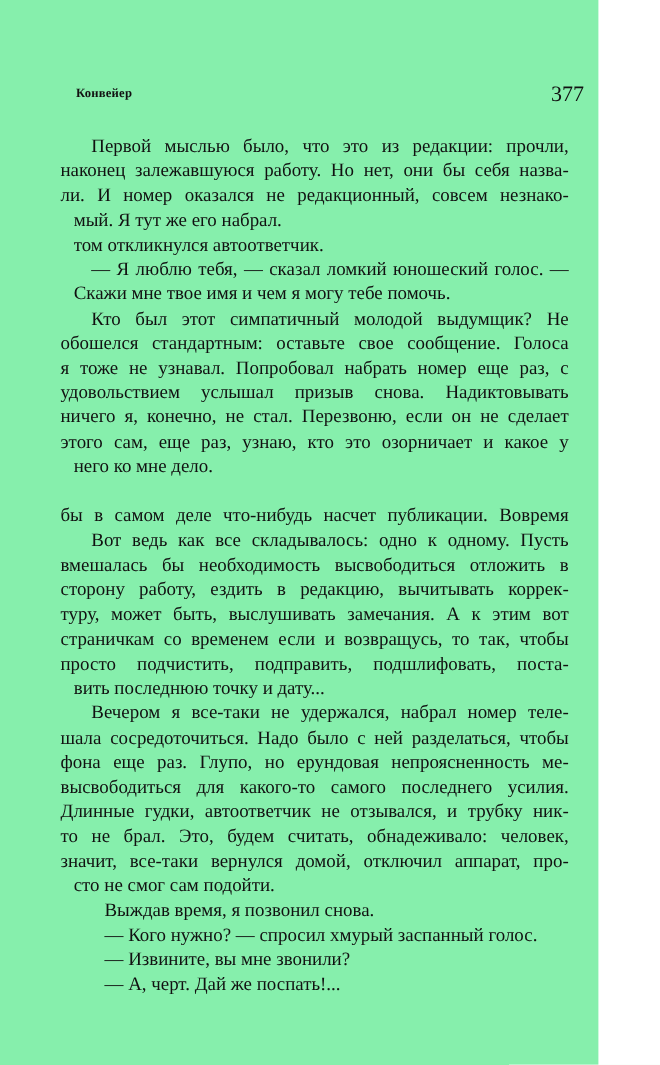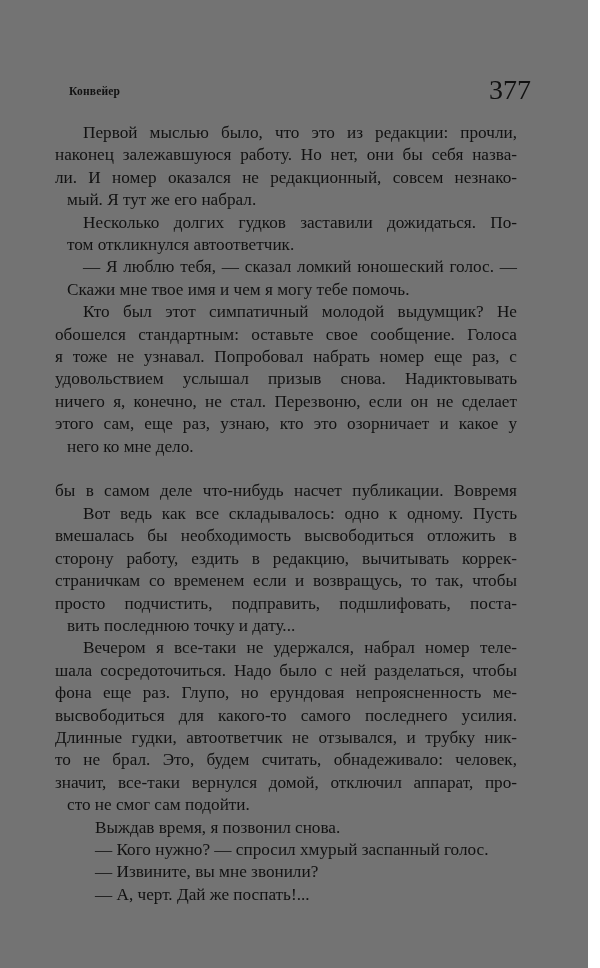--- a/index.html
+++ b/index.html
@@ -2,23 +2,23 @@
 <html><head>
 <meta charset="utf-8">
 <style>
   html, body {
     margin: 0;
     padding: 0;
     background: #ffffff;
   }
   .page {
     position: relative;
-    width: 588px;
+    width: 544px;
     height: 968px;
-    background: #737373;
+    background: #86efac;
     overflow: hidden;
     font-family: "Liberation Serif", "DejaVu Serif", serif;
     color: #111111;
   }
   .running-head {
     position: absolute;
     left: 69px;
     top: 72px;
     width: 462px;
     display: flex;
@@ -26,21 +26,21 @@
     justify-content: space-between;
   }
   .running-head-title {
     font-size: 11.5px;
     font-weight: 700;
     letter-spacing: 0.2px;
     color: #111111;
     white-space: nowrap;
   }
   .folio {
-    font-size: 28px;
+    font-size: 20px;
     font-weight: 400;
     color: #111111;
     line-height: 1;
     position: relative;
     top: 4px;
   }
   .textblock {
     position: absolute;
     left: 55px;
     top: 122px;
@@ -82,41 +82,41 @@
   </div>
 
   <div class="textblock">
       <p class="para">
         <span class="line indent">Первой мыслью было, что это из редакции: прочли,</span>
         <span class="line">наконец залежавшуюся работу. Но нет, они бы себя назва-</span>
         <span class="line">ли. И номер оказался не редакционный, совсем незнако-</span>
         <span class="line last">мый. Я тут же его набрал.</span>
       </p>
       <p class="para">
-        <span class="line indent">Несколько долгих гудков заставили дожидаться. По-</span>
         <span class="line last">том откликнулся автоответчик.</span>
       </p>
       <p class="para">
         <span class="line indent">— Я люблю тебя, — сказал ломкий юношеский голос. —</span>
         <span class="line last">Скажи мне твое имя и чем я могу тебе помочь.</span>
       </p>
       <p class="para">
         <span class="line indent">Кто был этот симпатичный молодой выдумщик? Не</span>
         <span class="line">обошелся стандартным: оставьте свое сообщение. Голоса</span>
         <span class="line">я тоже не узнавал. Попробовал набрать номер еще раз, с</span>
         <span class="line">удовольствием услышал призыв снова. Надиктовывать</span>
         <span class="line">ничего я, конечно, не стал. Перезвоню, если он не сделает</span>
         <span class="line">этого сам, еще раз, узнаю, кто это озорничает и какое у</span>
         <span class="line last">него ко мне дело.</span>
       </p>
       <p class="para gap-before">
         <span class="line">бы в самом деле что-нибудь насчет публикации. Вовремя</span>
         <span class="line indent">Вот ведь как все складывалось: одно к одному. Пусть</span>
         <span class="line">вмешалась бы необходимость высвободиться отложить в</span>
         <span class="line">сторону работу, ездить в редакцию, вычитывать коррек-</span>
+        <span class="line">туру, может быть, выслушивать замечания. А к этим вот</span>
         <span class="line">страничкам со временем если и возвращусь, то так, чтобы</span>
         <span class="line">просто подчистить, подправить, подшлифовать, поста-</span>
         <span class="line last">вить последнюю точку и дату...</span>
       </p>
       <p class="para">
         <span class="line indent">Вечером я все-таки не удержался, набрал номер теле-</span>
         <span class="line">шала сосредоточиться. Надо было с ней разделаться, чтобы</span>
         <span class="line">фона еще раз. Глупо, но ерундовая непроясненность ме-</span>
         <span class="line">высвободиться для какого-то самого последнего усилия.</span>
         <span class="line">Длинные гудки, автоответчик не отзывался, и трубку ник-</span>

